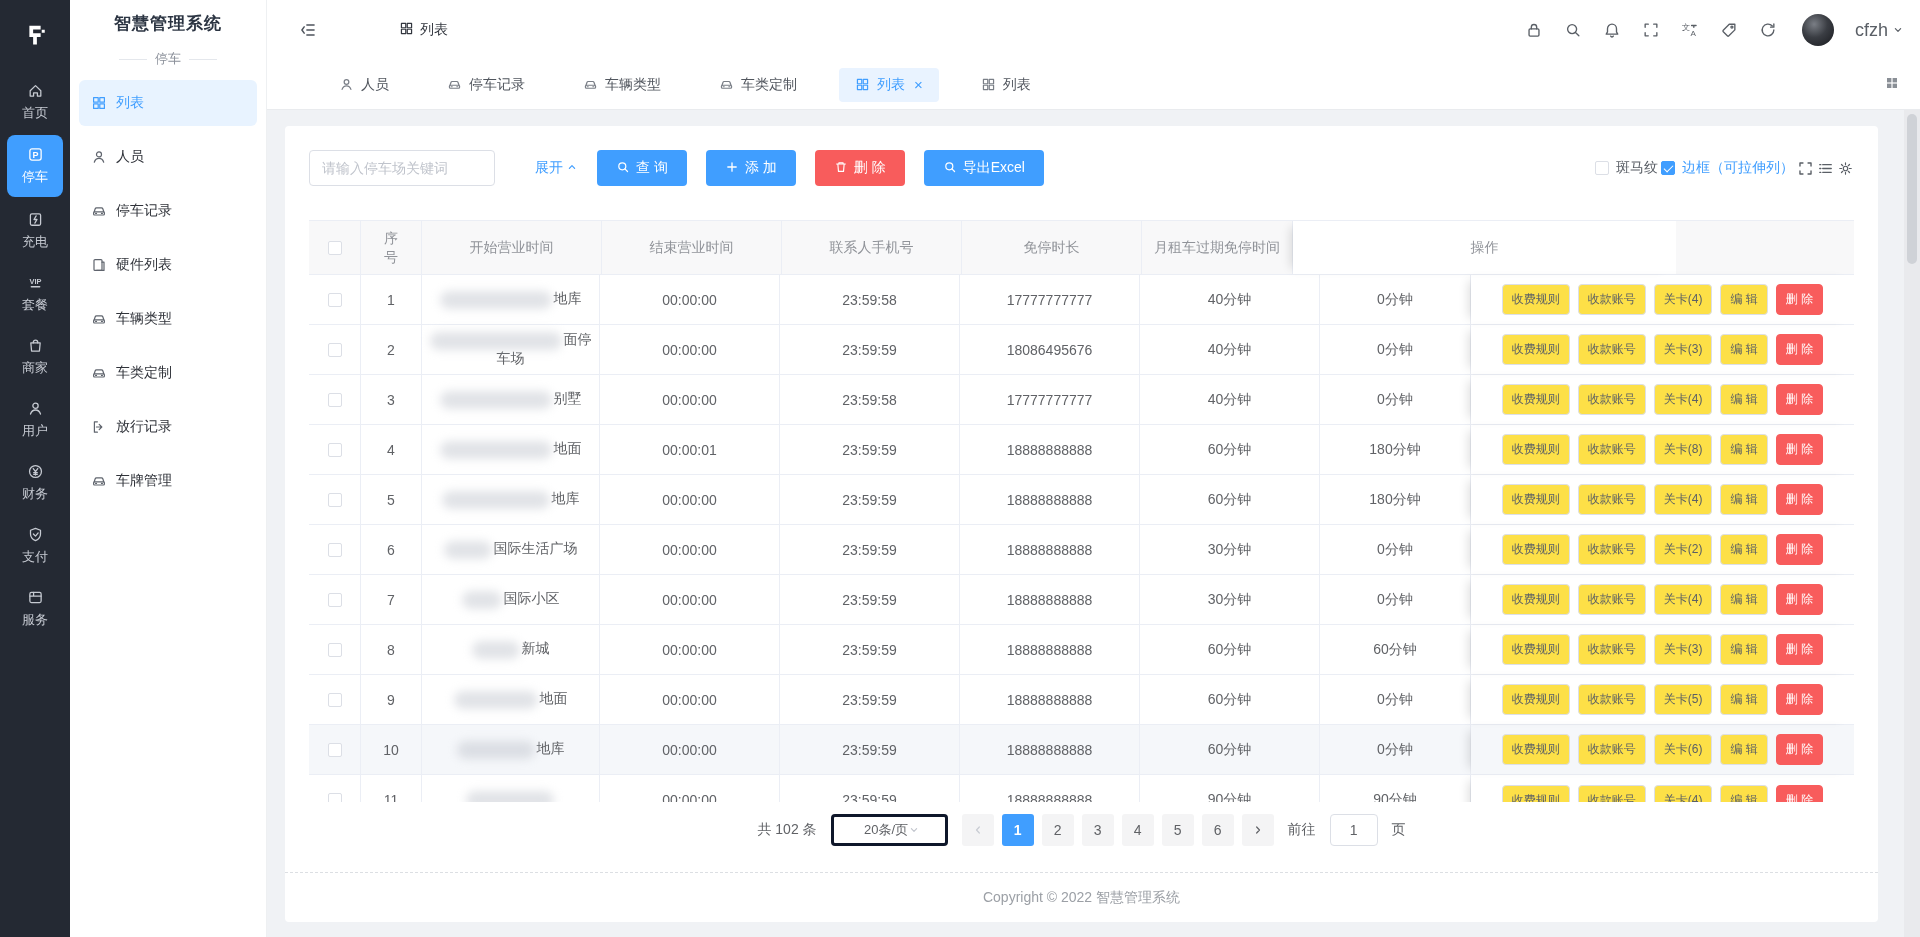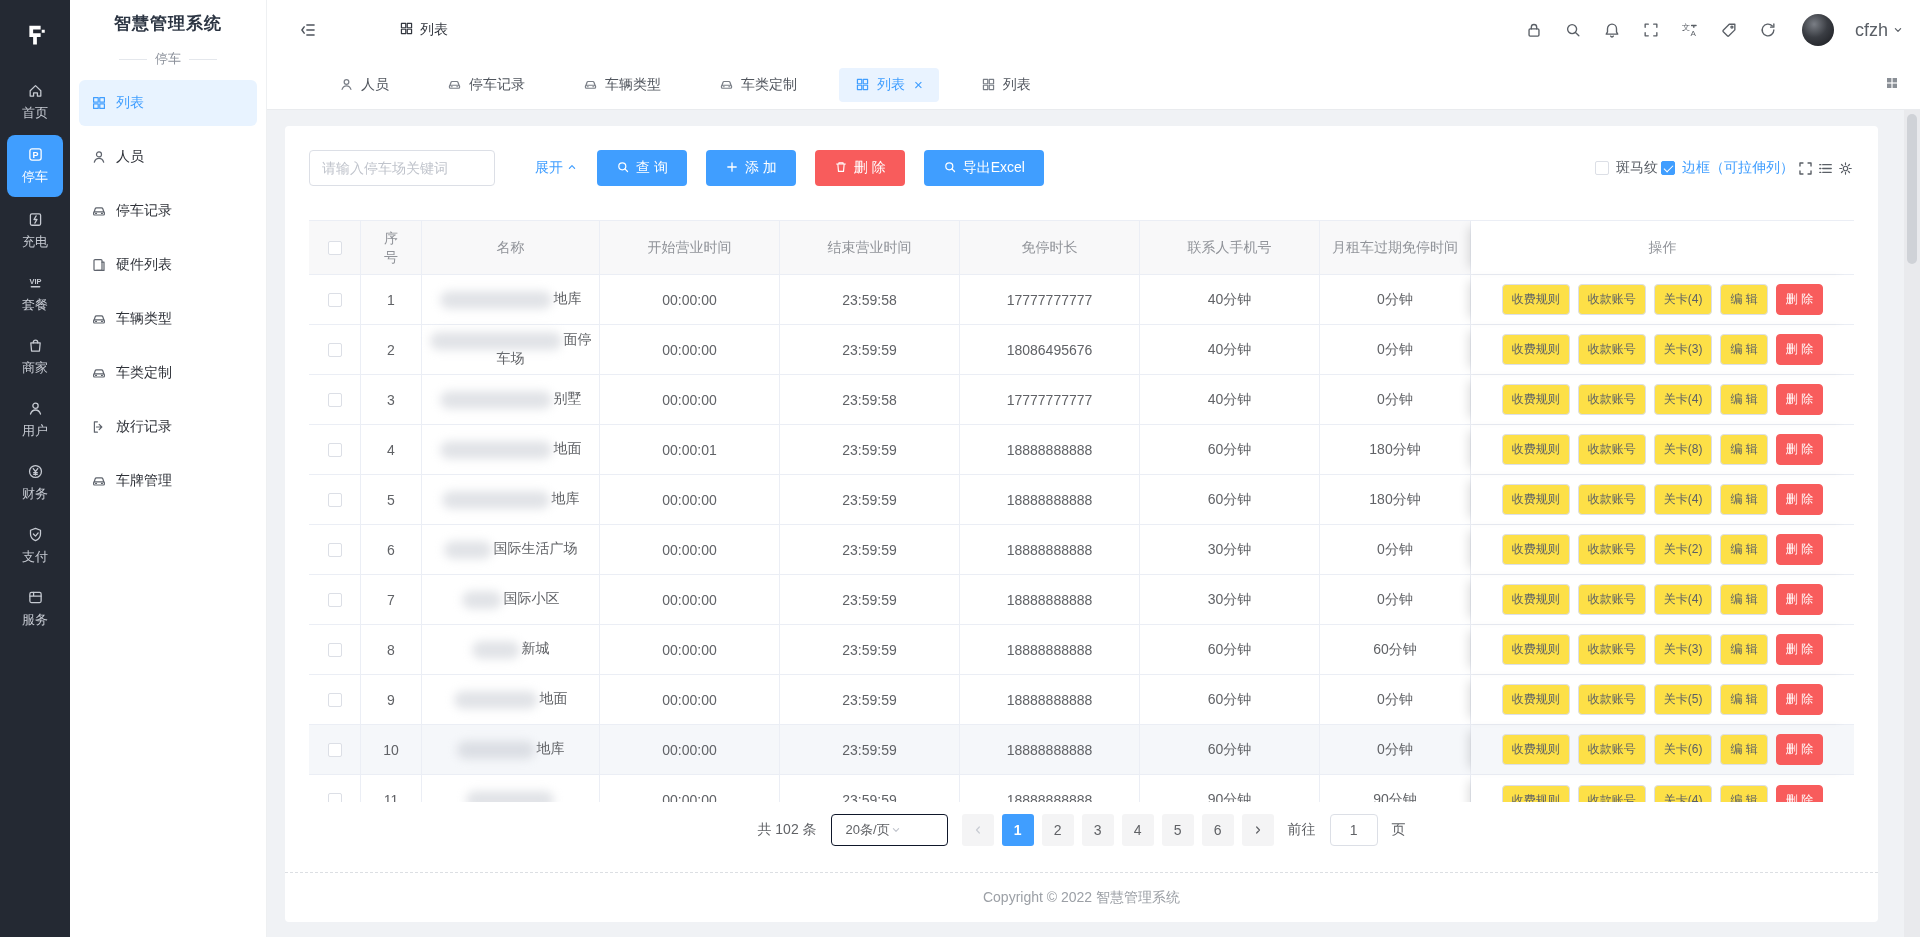--- a/index.html
+++ b/index.html
@@ -80,21 +80,21 @@
   .c7{width:151px; overflow:hidden; padding:0; justify-content:flex-start;}
   .c7 .inner { display:block; width:180px; text-align:center; white-space:nowrap; }
   .c8{width:383px; border-right:none; box-shadow:-8px 0 10px -6px rgba(0,0,0,.14); position:relative; z-index:2; }
   .tr.hd .c8 { background:#fff; }
   .blur-chip { display:inline-block; height:18px; background:rgba(188,193,201,.45); border-radius:9px; filter:blur(5px); vertical-align:middle; margin-right:2px; }
   .mini-btn { border:1px solid #dcdfe6; background:#fde047; color:#5a5f66; border-radius:4px; font-size:12px; padding:6px 9px; margin:0 4px; cursor:pointer; font-family:inherit; white-space:nowrap; }
   .mini-btn.danger { background:var(--danger,#f85c5c); border-color:var(--danger,#f85c5c); color:#fff; }
 
   
   .pager { margin-top:12px; display:flex; align-items:center; justify-content:center; gap:14px; font-size:14px; color:#606266; }
-  .pg-select { width:117px; height:32px; border:1px solid #0f172a; border-radius:4px; display:flex; align-items:center; justify-content:flex-start; padding:0 8px 0 14px; font-size:13px; color:#606266; cursor:pointer; }
+  .pg-select { width:117px; height:32px; border:3px solid #0f172a; border-radius:4px; display:flex; align-items:center; justify-content:center; padding:0 8px 0 14px; font-size:13px; color:#606266; cursor:pointer; }
   .pg-select .ar { color:#c0c4cc; display:flex; }
   .pg-btns { display:flex; gap:8px; }
   .pg-btn { min-width:32px; height:32px; background:#f4f4f5; border-radius:3px; display:flex; align-items:center; justify-content:center; font-size:14px; color:#606266; cursor:pointer; }
   .pg-btn.cur { background:var(--primary,#409eff); color:#fff; font-weight:bold; }
   .pg-btn.dis { color:#c8ccd3; }
   .goto-input { width:48px; height:32px; border:1px solid #dcdfe6; border-radius:4px; text-align:center; font-size:14px; color:#606266; outline:none; font-family:inherit; }
 
   
   .foot { margin-top:26px; border-top:1px dashed #dcdfe3; padding:16px 0 0 0; text-align:center; font-size:14px; color:#9ca0a6; }
 
@@ -507,25 +507,24 @@
           </span>
       </span>
     </div>
 
     <div class="tbl" id="table-holder">
         <div class="tr hd">
           <div class="th c0">
             <span class="chk"></span>
           </div>
           <div class="th c1">序号</div>
-          <div class="th c2">名称</div>
           <div class="th c3">开始营业时间</div>
           <div class="th c4">结束营业时间</div>
+          <div class="th c5">联系人手机号</div>
           <div class="th c6">免停时长</div>
-          <div class="th c5">联系人手机号</div>
           <div class="th c7">
             <span class="inner">月租车过期免停时间</span>
           </div>
           <div class="th c8">操作</div>
         </div>
         <div class="tr bd">
           <div class="td c0">
             <span class="chk"></span>
           </div>
           <div class="td c1">1</div>

